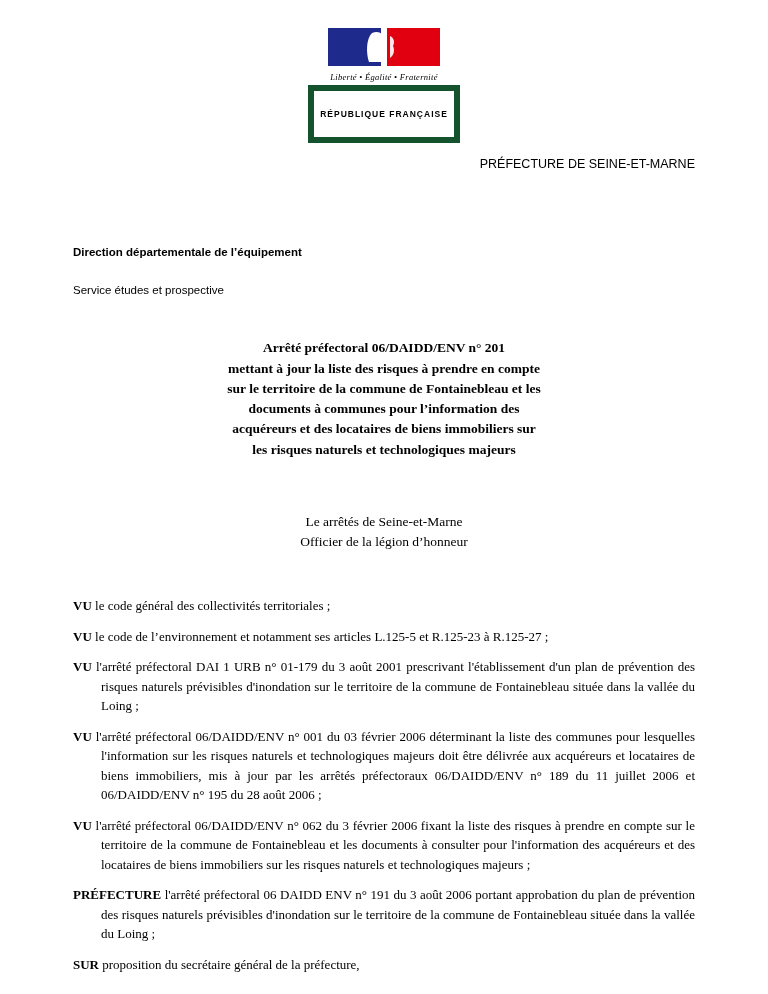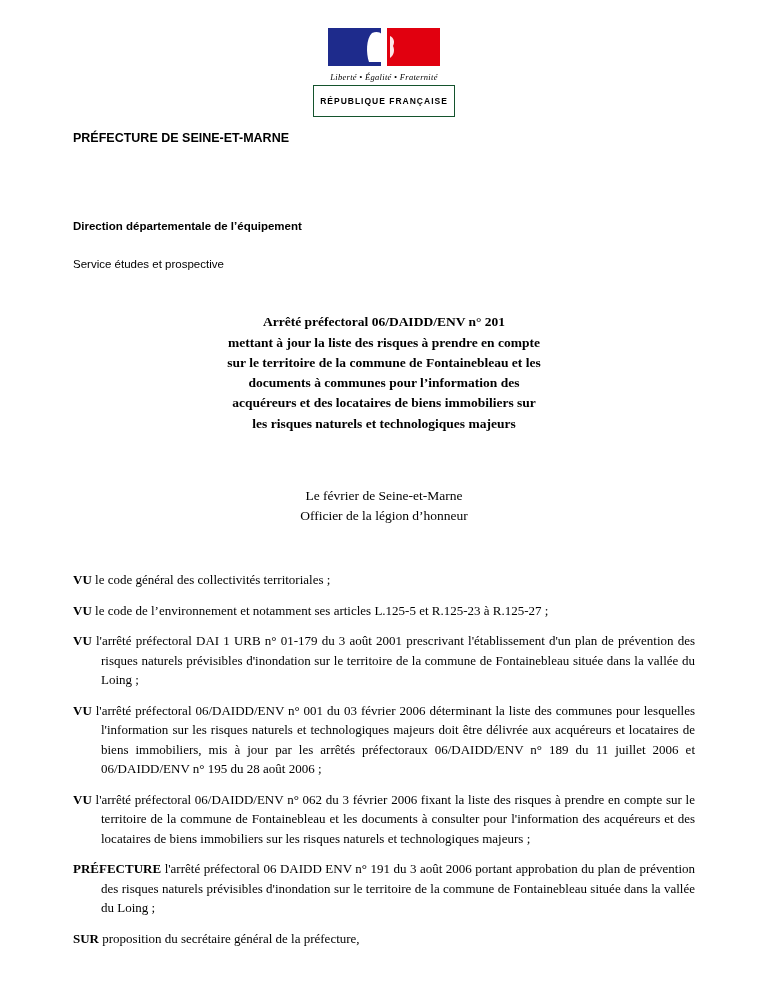--- a/index.html
+++ b/index.html
@@ -36,28 +36,28 @@
     font-size: 8.5px;
     margin-top: 2px;
     letter-spacing: 0.3px;
   }
   .republic {
     display: inline-block;
     font-family: "Liberation Sans", sans-serif;
     font-size: 8.5px;
     font-weight: bold;
     letter-spacing: 1px;
-    border: 1px solid #14532d;
-    padding: 10px 6px;
+    border: 6px solid #14532d;
+    padding: 18px 6px;
     margin-top: 3px;
   }
   .prefecture {
-    text-align: left;
+    text-align: right;
     font-family: "Liberation Sans", sans-serif;
-    font-weight: bold;
+    font-weight: normal;
     font-size: 12.5px;
     margin-top: 10px;
   }
 
   
   .direction {
     margin-top: 74px;
     font-family: "Liberation Sans", sans-serif;
     font-weight: bold;
     font-size: 11.5px;
@@ -135,21 +135,21 @@
   <div class="decree-title">
     <div>Arrêté préfectoral 06/DAIDD/ENV n° 201</div>
     <div>mettant à jour la liste des risques à prendre en compte</div>
     <div>sur le territoire de la commune de Fontainebleau et les</div>
     <div>documents à communes pour l’information des</div>
     <div>acquéreurs et des locataires de biens immobiliers sur</div>
     <div>les risques naturels et technologiques majeurs</div>
   </div>
 
   <div class="authority">
-    <div>Le février de Seine-et-Marne</div>
+    <div>Le arrêtés de Seine-et-Marne</div>
     <div>Officier de la légion d’honneur</div>
   </div>
 
   <div class="clauses">
     <p class="para">
       <span class="kw">VU</span>
       <span>le code général des collectivités territoriales ;</span>
     </p>
     <p class="para">
       <span class="kw">VU</span>

